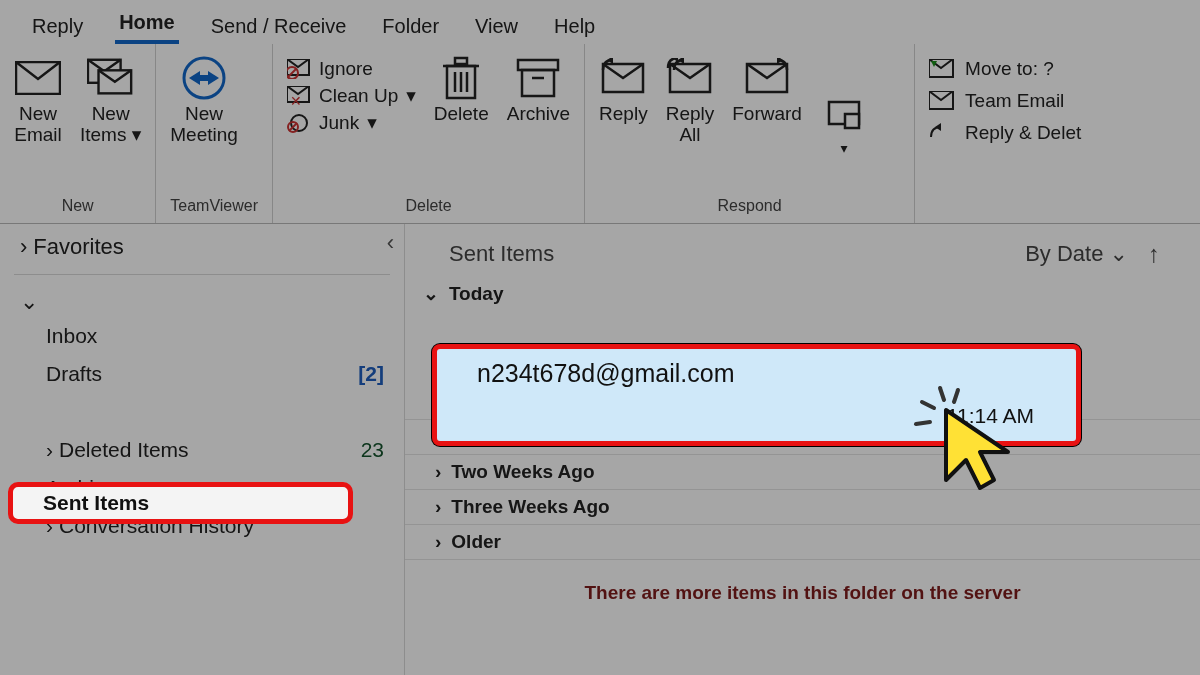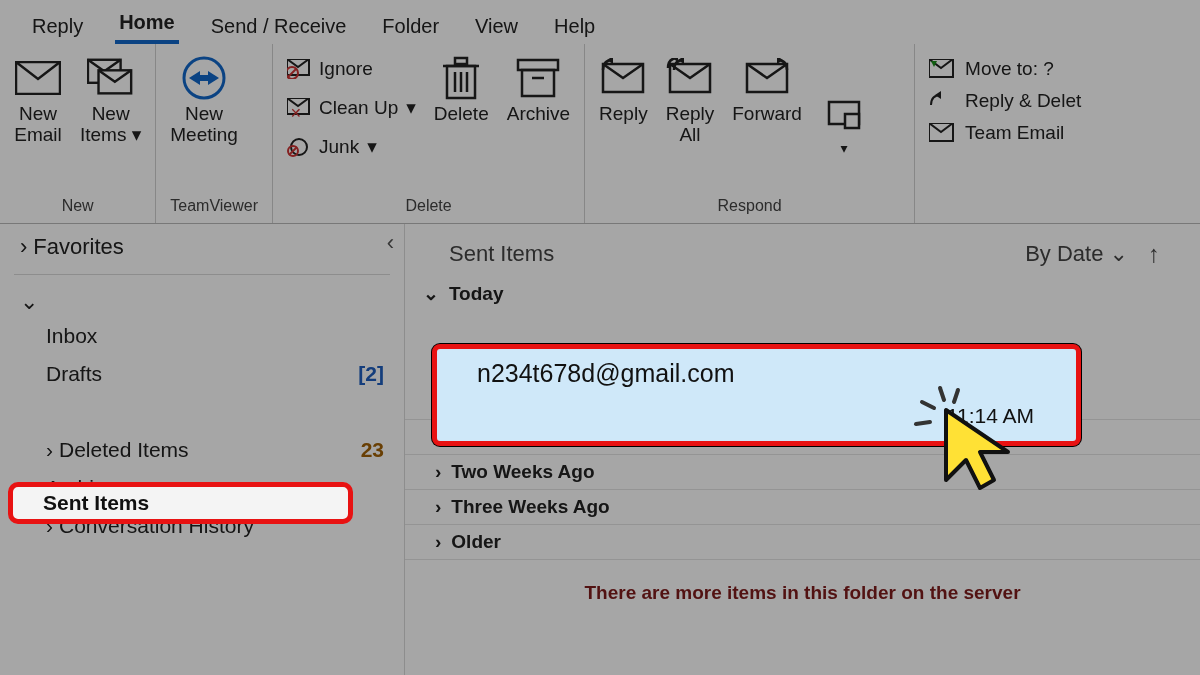--- a/index.html
+++ b/index.html
@@ -13,39 +13,39 @@
   .menubar .tab { padding: 4px 4px 6px 4px; cursor: default; }
   .menubar .tab.active { font-weight: 700; border-bottom: 4px solid #1268c9; }
 
   
   .ribbon { display: flex; height: 180px; border-bottom: 1px solid #b9b9b9; }
   .group { border-right: 1px solid #d0d0d0; padding: 6px 14px 2px 14px; display: flex; flex-direction: column; justify-content: space-between; }
   .group-label { text-align: center; font-size: 16px; color: #444; padding: 4px 0 6px 0; }
   .group-body { flex: 1; display: flex; align-items: flex-start; gap: 18px; padding-top: 8px; }
   .bigbtn { display: flex; flex-direction: column; align-items: center; gap: 6px; font-size: 19px; color: #222; line-height: 1.1; text-align: center; }
   .bigbtn .ico { width: 48px; height: 40px; display: flex; align-items: center; justify-content: center; }
-  .smalllist { display: flex; flex-direction: column; gap: 16px; font-size: 19px; color: #222; }
+  .smalllist { display: flex; flex-direction: column; gap: 4px; font-size: 19px; color: #222; }
   .smalllist .row { display: flex; align-items: center; gap: 8px; }
   .quick { display:flex; flex-direction:column; gap:10px; font-size:19px; color:#222; }
   .quick .row { display:flex; align-items:center; gap:10px; white-space:nowrap; }
 
   
   svg { display:block; }
 
   
   .main { display: flex; height: calc(100% - 224px); }
   .navpane { width: 405px; border-right: 1px solid #d9d9d9; position: relative; }
   .collapse-caret { position:absolute; right:10px; top:6px; font-size:22px; color:#555; }
   .nav-section { padding: 10px 20px; font-size: 22px; color:#222; display:flex; align-items:center; gap:6px; }
   .divider { height:1px; background:#d9d9d9; margin:4px 14px; }
   .folderlist { font-size:21px; color:#222; }
   .folderlist .folder { display:flex; align-items:center; justify-content:space-between; padding:7px 20px 7px 46px; }
   .folderlist .folder .left { display:flex; align-items:flex-start; gap:6px; }
   .folder .count-blue { color:#1f5fbf; font-weight:600; }
-  .folder .count-blue2 { color:#a16207; font-weight:700; }
+  .folder .count-blue2 { color:#14532d; font-weight:400; }
 
   .listpane { flex:1; display:flex; flex-direction:column; }
   .list-header { display:flex; align-items:center; justify-content:space-between; padding:16px 40px 8px 44px; font-size:22px; color:#444; }
   .list-header .right { display:flex; align-items:center; gap:20px; }
   .grouprow { display:flex; align-items:center; gap:10px; padding:6px 18px; font-size:19px; font-weight:700; color:#222; }
   .grouprow.sub { padding-left:30px; border-top:1px solid #e3e3e3; }
   .moremsg { text-align:center; font-size:19px; font-weight:700; color:#7f1d1d; padding:22px 0; border-top:1px solid #e3e3e3; }
 
   
   .hl { position:absolute; z-index:60; }
@@ -257,34 +257,34 @@
                   <rect x="0" y="0" width="24" height="18" fill="none" stroke="#222" stroke-width="2"></rect>
                   <path d="M0 0 L12 9 L24 0" stroke="#222" stroke-width="2" fill="none"></path>
                   <polygon points="2,2 8,2 5,8" fill="#1a8f1a"></polygon>
                 </svg>
               </span>
             <span>Move to: ?</span>
           </div>
           <div class="row">
             <span>
                 <svg width="26" height="20">
+                  <rect x="0" y="0" width="24" height="18" fill="none" stroke="#222" stroke-width="2"></rect>
+                  <path d="M0 0 L12 9 L24 0" stroke="#222" stroke-width="2" fill="none"></path>
+                </svg>
+              </span>
+            <span>Team Email</span>
+          </div>
+          <div class="row">
+            <span>
+                <svg width="26" height="20">
                   <path d="M12 4 Q2 4 2 14" stroke="#222" stroke-width="2" fill="none"></path>
                   <polygon points="12,0 12,8 6,4" fill="#222"></polygon>
                 </svg>
               </span>
             <span>Reply &amp; Delet</span>
-          </div>
-          <div class="row">
-            <span>
-                <svg width="26" height="20">
-                  <rect x="0" y="0" width="24" height="18" fill="none" stroke="#222" stroke-width="2"></rect>
-                  <path d="M0 0 L12 9 L24 0" stroke="#222" stroke-width="2" fill="none"></path>
-                </svg>
-              </span>
-            <span>Team Email</span>
           </div>
         </div>
       </div>
       <div class="group-label"></div>
     </div>
 
   </div>
 
   <div class="main">
 

